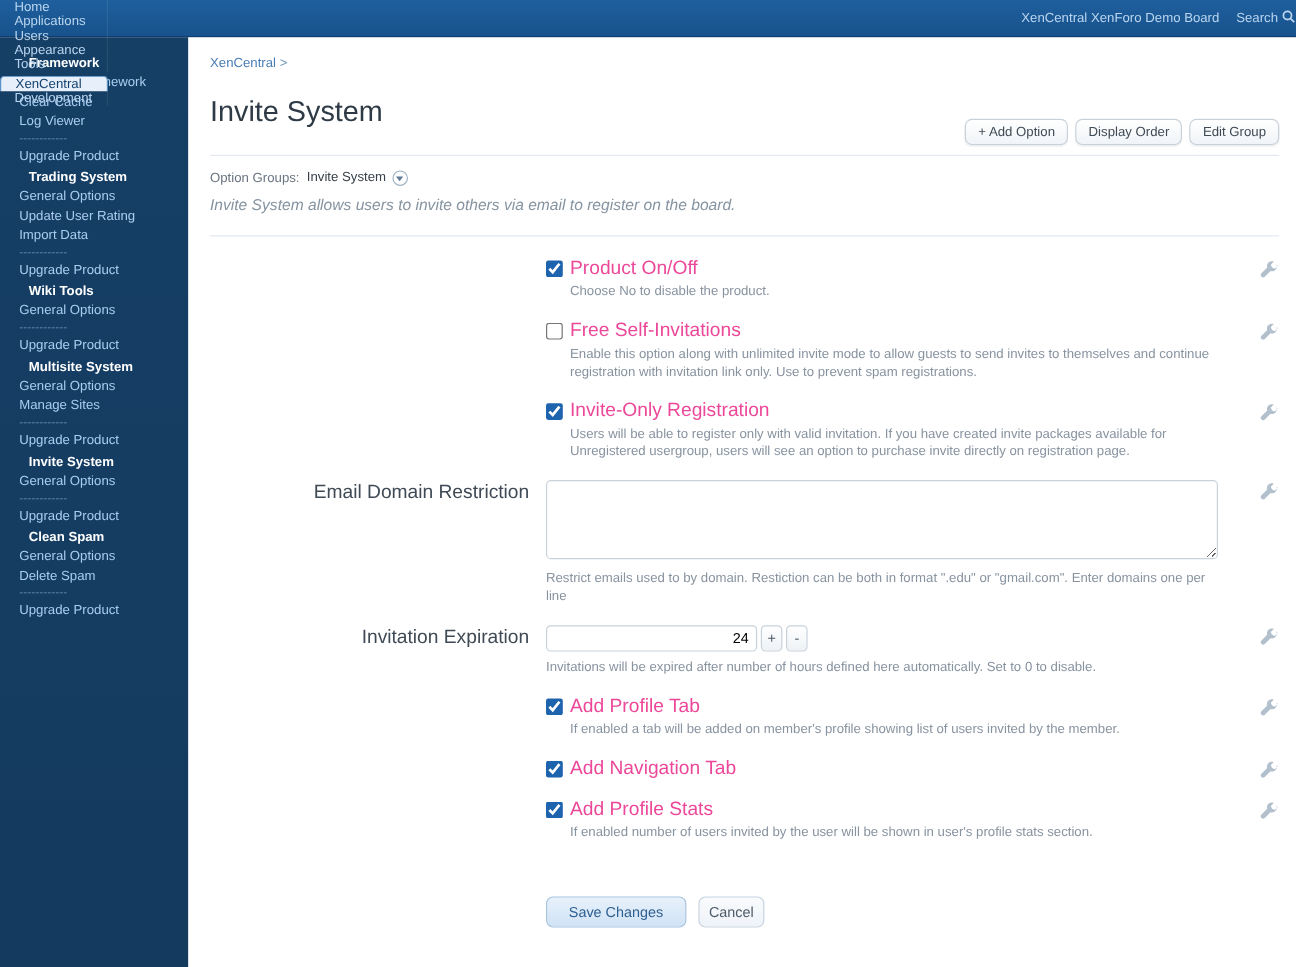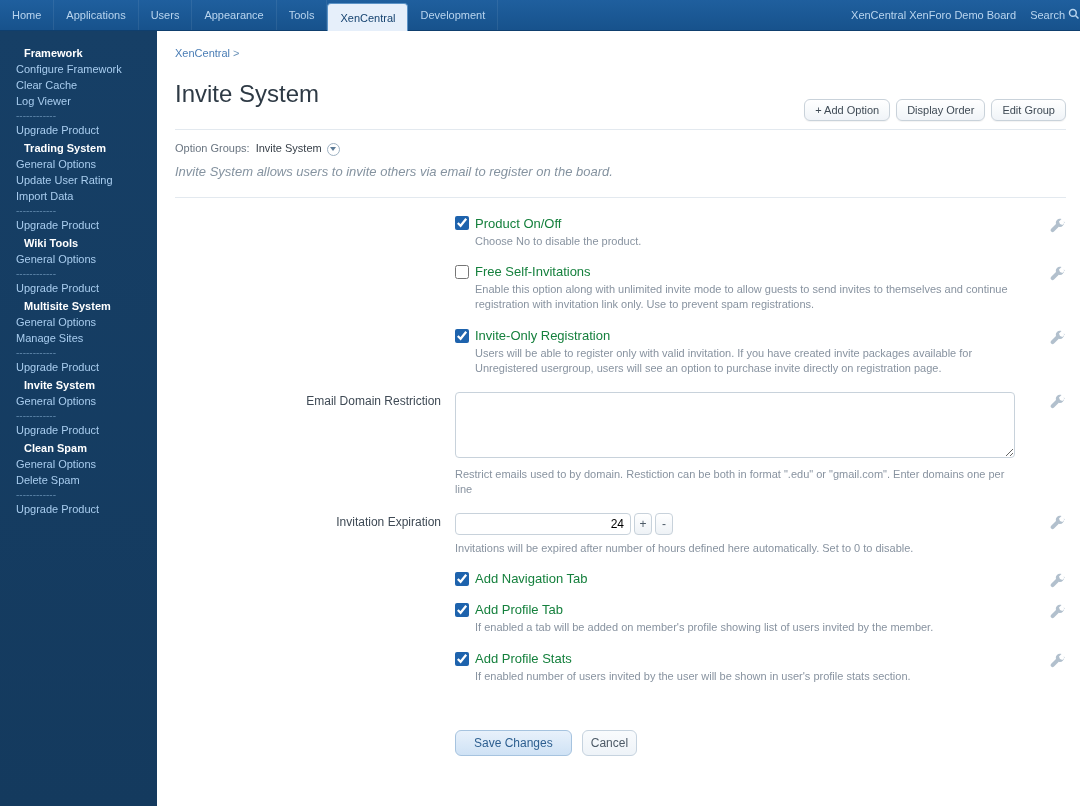--- a/index.html
+++ b/index.html
@@ -157,21 +157,21 @@
     display: flex;
     padding: 6px 0 10px 0;
     position: relative;
   }
   .option-label-col {
     width: 280px;
     text-align: right;
     padding-right: 14px;
     padding-top: 2px;
     color: #3f4a55;
-    font-size: 12px;
+    font-size: 16px;
   }
   .option-control-col {
     flex: 1;
     padding-right: 30px;
     position: relative;
   }
   .wrench {
     position: absolute;
     right: 0;
     top: 2px;
@@ -183,22 +183,22 @@
   .chk-line {
     display: flex;
     align-items: center;
     gap: 6px;
   }
   .chk-line input[type=checkbox]{
     width:14px;height:14px;
     accent-color:#1e63ad;
   }
   .chk-title {
-    color: #15803d;
-    font-size: 13px;
+    color: #ec4899;
+    font-size: 16px;
   }
   .chk-desc {
     color: #8893a0;
     font-size: 11px;
     margin-top: 3px;
     margin-left: 20px;
     line-height: 1.35;
     max-width: 540px;
   }
   textarea.domain {
@@ -260,21 +260,21 @@
     border-radius: 6px;
     padding: 5px 8px;
     font-size: 12px;
     cursor:pointer;
   }
 </style>
 </head>
 <body>
 
 <div class="topnav">
-  <div id="topnav-tabs" style="display:flex;">
+  <div id="topnav-tabs" style="display:flex;flex-direction:column;">
       <div class="tab">Home</div>
       <div class="tab">Applications</div>
       <div class="tab">Users</div>
       <div class="tab">Appearance</div>
       <div class="tab">Tools</div>
       <div class="tab active">XenCentral</div>
       <div class="tab">Development</div>
     </div>
   <div class="spacer"></div>
   <div class="brand">XenCentral XenForo Demo Board</div>
@@ -415,36 +415,36 @@
                 <path fill="#7f97ad" d="M13.7 3.3c.2.6.3 1.1.3 1.7 0 2.2-1.8 4-4 4-.4 0-.8-.1-1.2-.2L4 13.6c-.8.8-2 .8-2.8 0s-.8-2 0-2.8l4.8-4.8C5.9 5.6 5.8 5.2 5.8 4.8c0-2.2 1.8-4 4-4 .6 0 1.1.1 1.7.3L9 3.6l1 2.4 2.4 1 2.3-2.5z"></path>
               </svg></span>
         </div>
       </div>
 
       <div class="option-row">
         <div class="option-label-col"></div>
         <div class="option-control-col">
           <label class="chk-line">
             <input type="checkbox" checked="" style="">
+            <span class="chk-title">Add Profile Tab</span>
+          </label>
+          <div class="chk-desc">If enabled a tab will be added on member's profile showing list of users invited by the member.</div>
+          <span class="wrench"><svg viewBox="0 0 16 16">
+                <path fill="#7f97ad" d="M13.7 3.3c.2.6.3 1.1.3 1.7 0 2.2-1.8 4-4 4-.4 0-.8-.1-1.2-.2L4 13.6c-.8.8-2 .8-2.8 0s-.8-2 0-2.8l4.8-4.8C5.9 5.6 5.8 5.2 5.8 4.8c0-2.2 1.8-4 4-4 .6 0 1.1.1 1.7.3L9 3.6l1 2.4 2.4 1 2.3-2.5z"></path>
+              </svg></span>
+        </div>
+      </div>
+
+      <div class="option-row">
+        <div class="option-label-col"></div>
+        <div class="option-control-col">
+          <label class="chk-line">
+            <input type="checkbox" checked="" style="">
             <span class="chk-title">Add Navigation Tab</span>
           </label>
-          <span class="wrench"><svg viewBox="0 0 16 16">
-                <path fill="#7f97ad" d="M13.7 3.3c.2.6.3 1.1.3 1.7 0 2.2-1.8 4-4 4-.4 0-.8-.1-1.2-.2L4 13.6c-.8.8-2 .8-2.8 0s-.8-2 0-2.8l4.8-4.8C5.9 5.6 5.8 5.2 5.8 4.8c0-2.2 1.8-4 4-4 .6 0 1.1.1 1.7.3L9 3.6l1 2.4 2.4 1 2.3-2.5z"></path>
-              </svg></span>
-        </div>
-      </div>
-
-      <div class="option-row">
-        <div class="option-label-col"></div>
-        <div class="option-control-col">
-          <label class="chk-line">
-            <input type="checkbox" checked="" style="">
-            <span class="chk-title">Add Profile Tab</span>
-          </label>
-          <div class="chk-desc">If enabled a tab will be added on member's profile showing list of users invited by the member.</div>
           <span class="wrench"><svg viewBox="0 0 16 16">
                 <path fill="#7f97ad" d="M13.7 3.3c.2.6.3 1.1.3 1.7 0 2.2-1.8 4-4 4-.4 0-.8-.1-1.2-.2L4 13.6c-.8.8-2 .8-2.8 0s-.8-2 0-2.8l4.8-4.8C5.9 5.6 5.8 5.2 5.8 4.8c0-2.2 1.8-4 4-4 .6 0 1.1.1 1.7.3L9 3.6l1 2.4 2.4 1 2.3-2.5z"></path>
               </svg></span>
         </div>
       </div>
 
       <div class="option-row">
         <div class="option-label-col"></div>
         <div class="option-control-col">
           <label class="chk-line">

